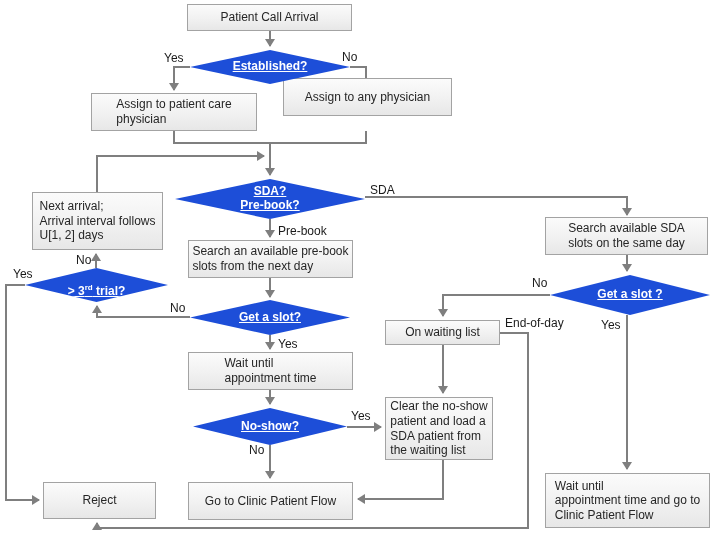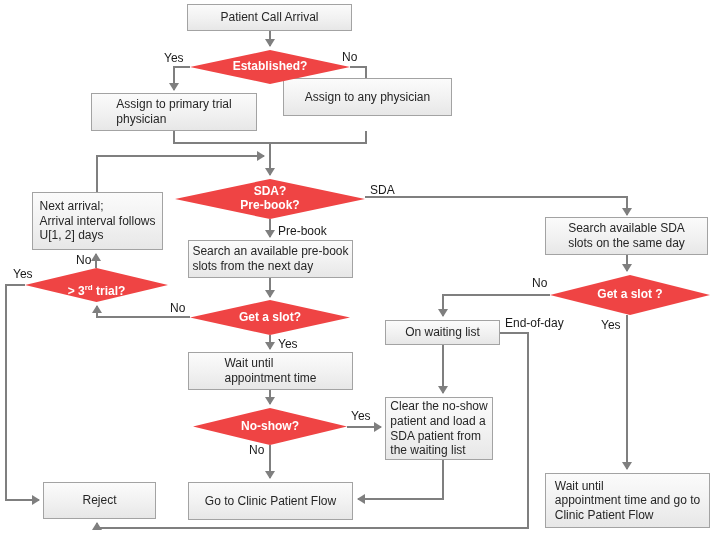--- a/index.html
+++ b/index.html
@@ -10,25 +10,25 @@
   #edges{position:absolute;left:0;top:0;width:711px;height:534px;}
   .box{
     position:absolute;
     background:linear-gradient(180deg,#fbfbfb 0%,#f1f1f1 55%,#e7e7e7 100%);
     border:1px solid #a3a3a3;
     color:#262626;font-size:12px;line-height:1.22;
     display:flex;align-items:center;justify-content:center;
     text-align:left;white-space:pre-line;box-sizing:border-box;
   }
   .diamond{
-    position:absolute;background:#ef4444;
+    position:absolute;background:#1d4ed8;
     clip-path:polygon(50% 0%,100% 50%,50% 100%,0% 50%);
     color:#ffffff;font-size:12px;font-weight:bold;line-height:1.15;
     display:flex;align-items:center;justify-content:center;
-    text-align:center;white-space:pre-line;box-sizing:border-box;
+    text-align:center;white-space:pre-line;box-sizing:border-box;text-decoration:underline;
   }
   .diamond sup{font-size:8px;line-height:0;}
   .elabel{
     position:absolute;color:#1a1a1a;font-size:12px;white-space:nowrap;
   }
 </style>
 </head>
 <body>
 
 <div id="canvas">
@@ -59,21 +59,21 @@
       <path d="M 627,255 L 627,271" marker-end="url(#arw)"></path>
       <path d="M 550,295 L 443,295 L 443,316" marker-end="url(#arw)"></path>
       <path d="M 443,345 L 443,393" marker-end="url(#arw)"></path>
       <path d="M 500,333 L 528,333 L 528,528 L 97,528 L 97,523" marker-end="url(#arw)"></path>
       <path d="M 627,315 L 627,469" marker-end="url(#arw)"></path>
       <path d="M 443,460 L 443,499 L 358,499" marker-end="url(#arw)"></path>
     </g>
   </svg>
 
   <div class="box" style="left:187px;top:4px;width:165px;height:27px">Patient Call Arrival</div>
-  <div class="box" style="left:91px;top:93px;width:166px;height:38px">Assign to primary trial
+  <div class="box" style="left:91px;top:93px;width:166px;height:38px">Assign to patient care
 physician</div>
   <div class="box" style="left:283px;top:78px;width:169px;height:38px">Assign to any physician</div>
   <div class="box" style="left:32px;top:192px;width:131px;height:58px">Next arrival;
 Arrival interval follows
 U[1, 2] days</div>
   <div class="box" style="left:188px;top:240px;width:165px;height:38px">Search an available pre-book
 slots from the next day</div>
   <div class="box" style="left:188px;top:352px;width:165px;height:38px">Wait until
 appointment time</div>
   <div class="box" style="left:385px;top:320px;width:115px;height:25px">On waiting list</div>

